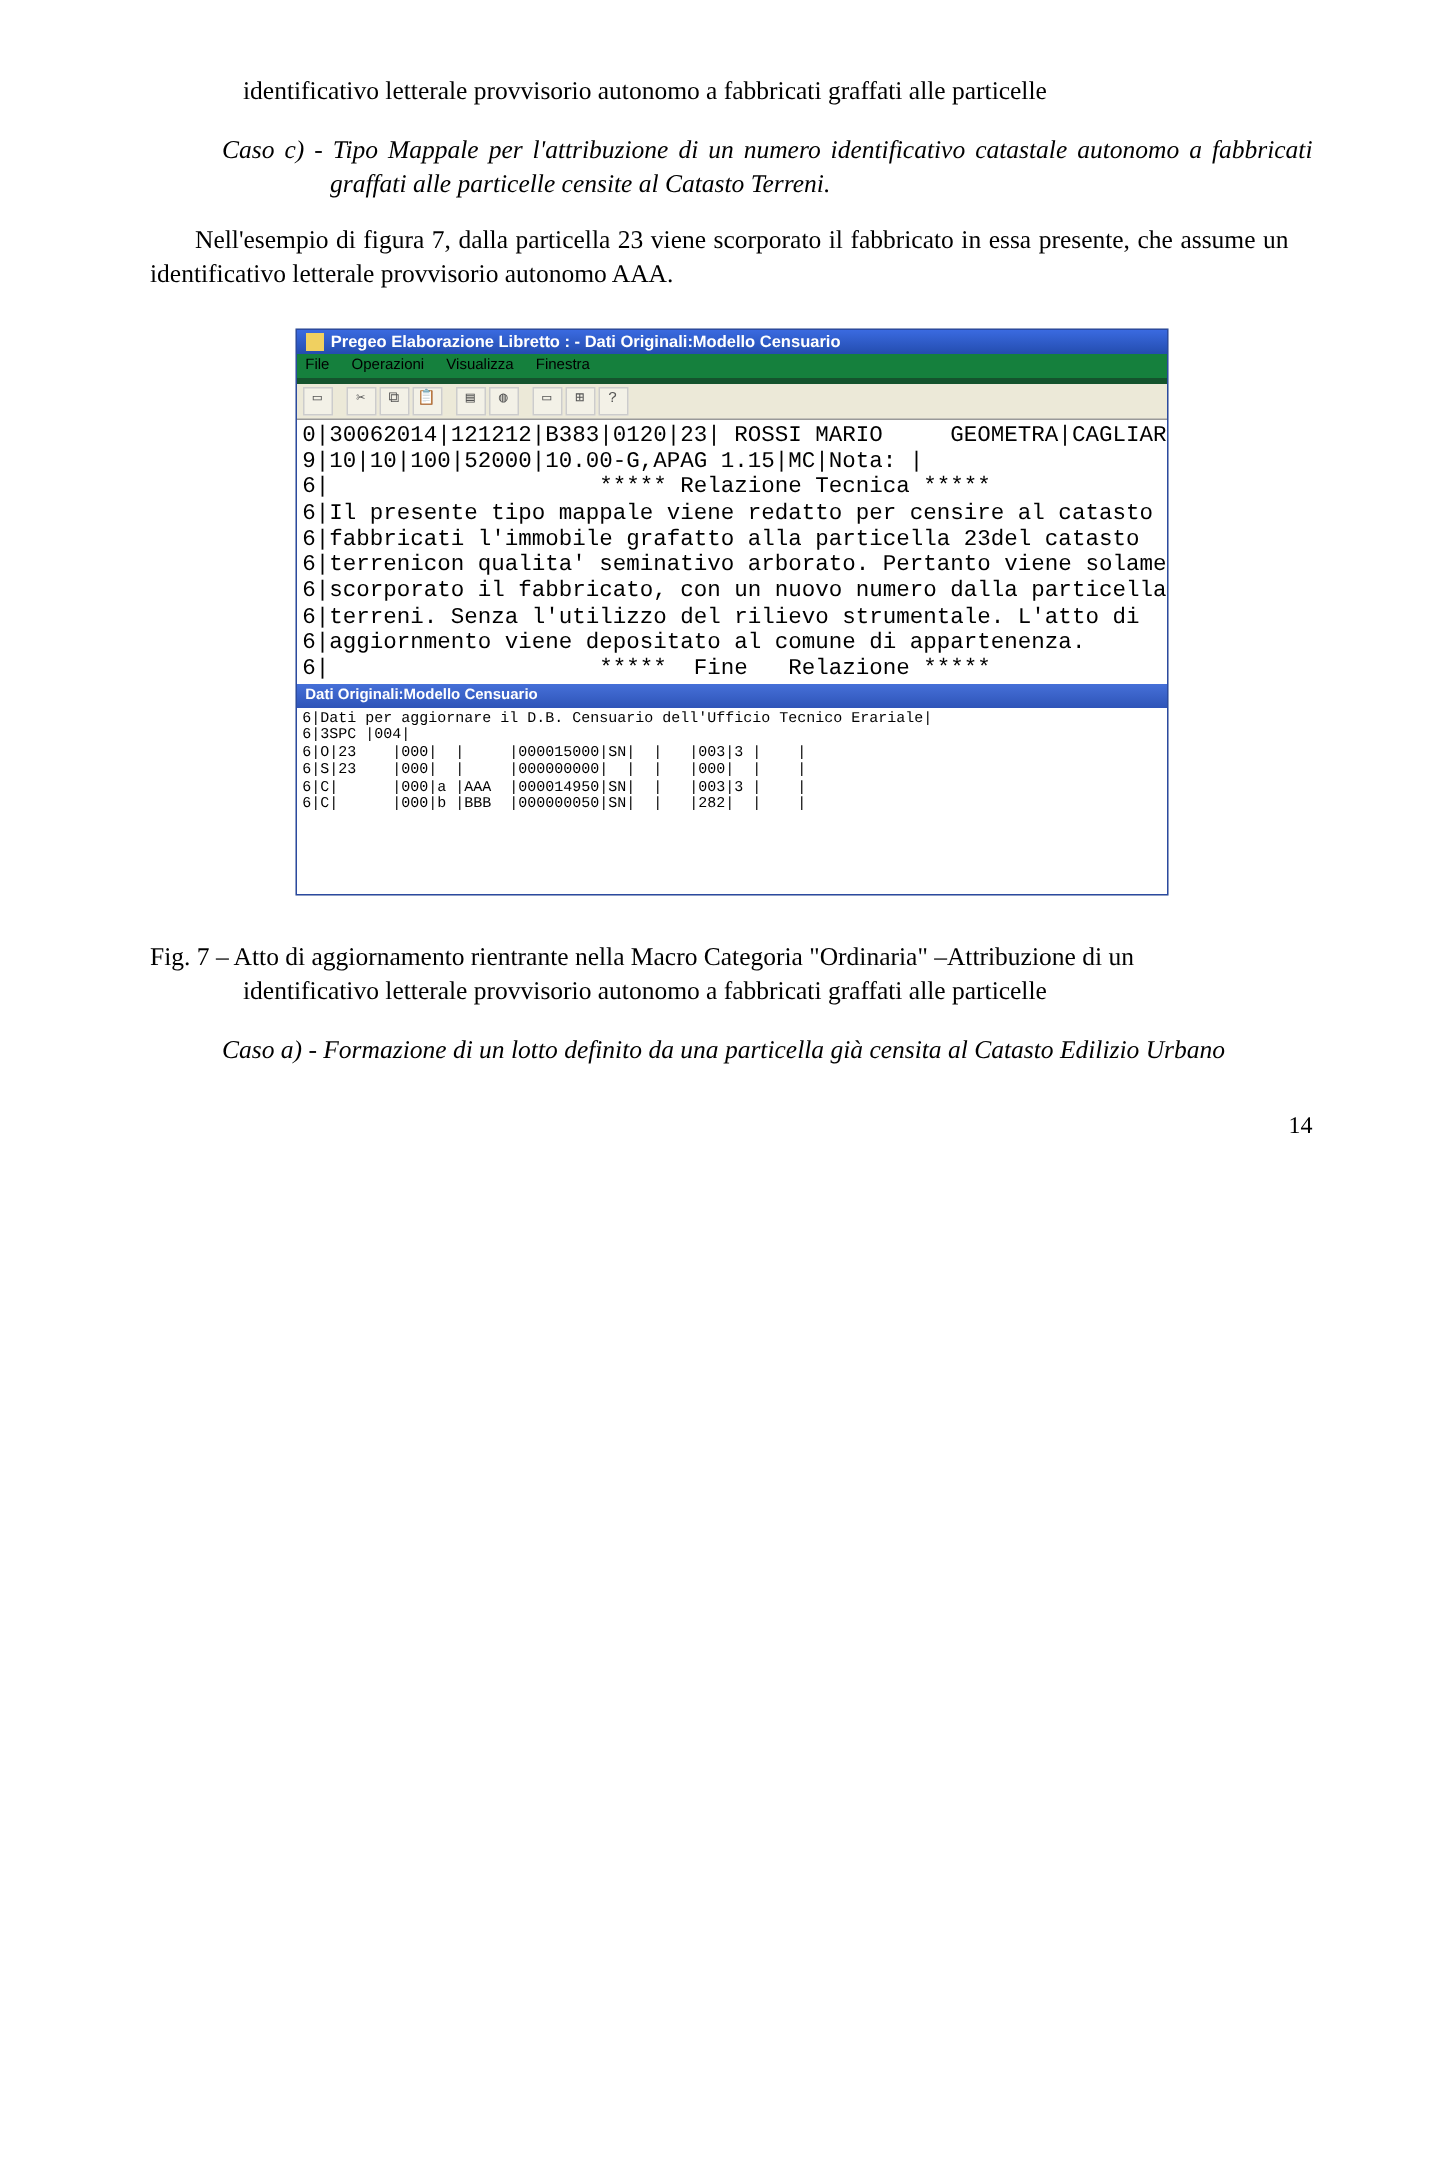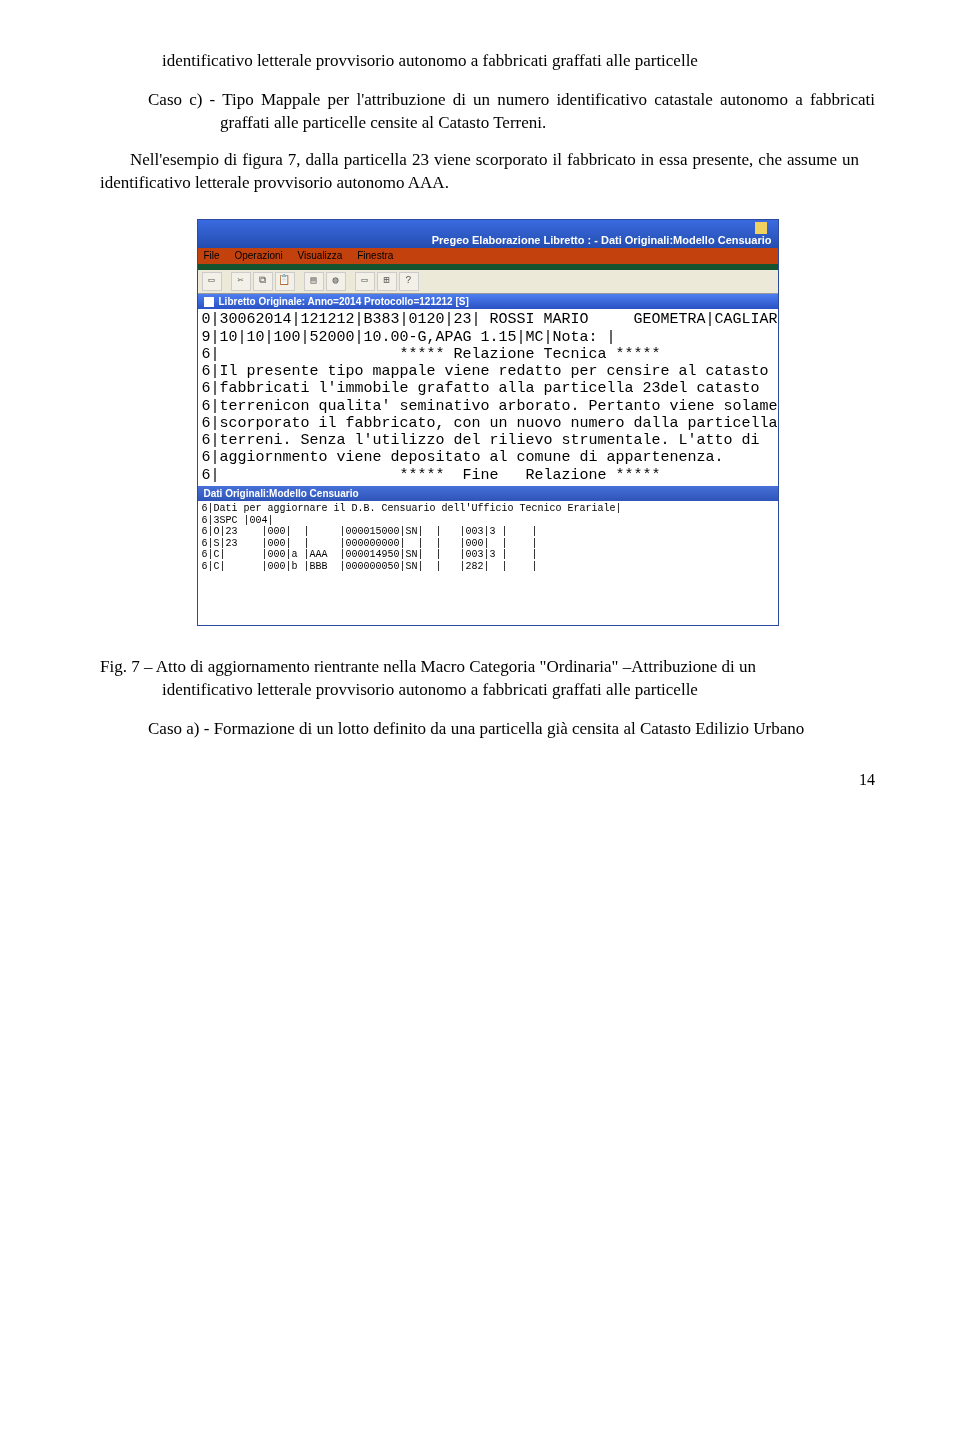--- a/index.html
+++ b/index.html
@@ -19,20 +19,21 @@
   line-height: 1.35;
   margin: 0 0 16px 0;
   padding-left: 0;
 }
 .caption .cap-indent {
   display: block;
   padding-left: 62px;
 }
 .caso {
   padding-left: 48px;
+  font-style: italic;
   text-align: justify;
   line-height: 1.35;
   margin: 0 0 14px 0;
 }
 .caso .hang {
   display: block;
   padding-left: 72px;
   text-indent: -72px;
 }
 .sec-num {
@@ -63,36 +64,35 @@
   background: #ece9d8;
 }
 .titlebar {
   background: linear-gradient(#3a6ae0, #244daf);
   color: #fff;
   padding: 2px 6px;
   font-family: Tahoma, Arial, sans-serif;
   font-size: 11px;
   font-weight: bold;
   display: flex;
-  align-items: flex-end;
-  flex-direction: column;
+  align-items: flex-start;
 }
 .titlebar .ti {
   width: 12px;
   height: 12px;
   background: #f0d060;
   margin-right: 5px;
   display: inline-block;
 }
 .menubar {
-  background: #c2410c;
-  padding: 2px 6px;
-  font-family: Tahoma, Arial, sans-serif;
-  font-size: 10px;
-  border-bottom: 6px solid #14532d;
+  background: #15803d;
+  padding: 2px 6px;
+  font-family: Tahoma, Arial, sans-serif;
+  font-size: 10px;
+  border-bottom: 4px solid #14532d;
 }
 .menubar span { margin-right: 12px; }
 .toolbar {
   background: #ece9d8;
   padding: 2px 4px;
   border-bottom: 1px solid #999;
   display: flex;
   gap: 2px;
 }
 .tbtn {
@@ -185,24 +185,20 @@
     <span class="tbtn">⧉</span>
     <span class="tbtn">📋</span>
     <span class="tbtn sep"></span>
     <span class="tbtn">▤</span>
     <span class="tbtn">◍</span>
     <span class="tbtn sep"></span>
     <span class="tbtn">▭</span>
     <span class="tbtn">⊞</span>
     <span class="tbtn">?</span>
   </div>
-  <div class="subtitlebar">
-    <span class="sqi"></span>
-    <span>Libretto Originale: Anno=2014 Protocollo=121212 [S]</span>
-  </div>
   <div class="pane">0|30062014|121212|B383|0120|23| ROSSI MARIO     GEOMETRA|CAGLIARI|
 9|10|10|100|52000|10.00-G,APAG 1.15|MC|Nota: |
 6|                    ***** Relazione Tecnica *****                    |
 6|Il presente tipo mappale viene redatto per censire al catasto         |
 6|fabbricati l'immobile grafatto alla particella 23del catasto          |
 6|terrenicon qualita' seminativo arborato. Pertanto viene solamente     |
 6|scorporato il fabbricato, con un nuovo numero dalla particella dei    |
 6|terreni. Senza l'utilizzo del rilievo strumentale. L'atto di          |
 6|aggiornmento viene depositato al comune di appartenenza.              |
 6|                    *****  Fine   Relazione *****                     |</div>

